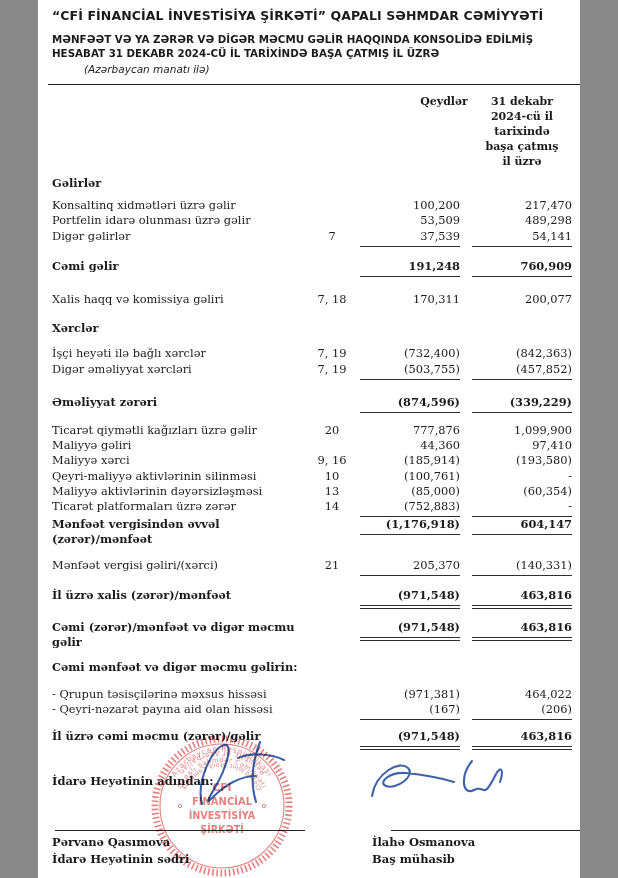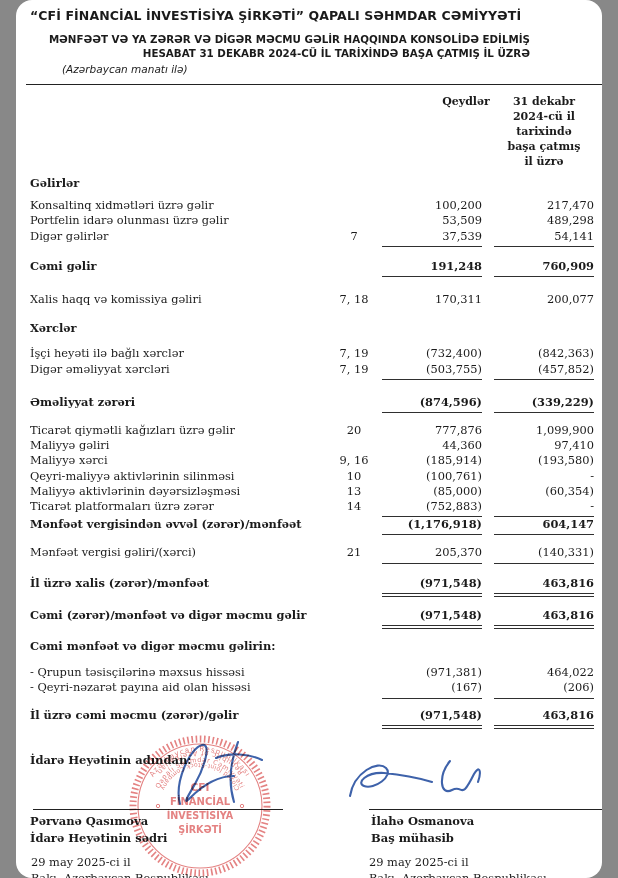--- a/index.html
+++ b/index.html
@@ -1,27 +1,26 @@
 <!DOCTYPE html>
 <html style="--stamp: #dd6262; --sig: #2e55a3; --ink: #1b1b1b;"><head>
 <meta charset="utf-8">
 <style>
   :root{ --stamp:#dd6262; --sig:#2e55a3; --ink:#1b1b1b; --rule:#2f2f2f; }
   html,body{margin:0;padding:0;background:#888;}
   .page{
-    position:relative; width:586px; height:878px; margin:0 auto;
+    position:relative; width:542px; height:878px; margin:0 auto;
     background:#fff; color:var(--ink); overflow:hidden;
     box-sizing:border-box; padding:6px 8px 0 14px;
     font-family:"DejaVu Serif","Liberation Serif",serif;
-    border-radius:16px;
   }
   
   .dochead{ font-family:"DejaVu Sans","Liberation Sans",sans-serif; position:relative; z-index:2;}
   .company{ font-size:12.5px; font-weight:bold; letter-spacing:.1px; margin:2px 0 10px 0; }
-  .subtitle{ font-size:10.3px; font-weight:bold; line-height:13.5px; width:500px;text-align:right; }
+  .subtitle{ font-size:10.3px; font-weight:bold; line-height:13.5px; width:500px; }
   .currency{ font-size:10.5px; font-style:italic; margin-top:3px;margin-left:32px; }
   .toprule{ border:none; border-top:1.4px solid #222; margin:9px 0 0 -4px; width:602px; }
   
   .table{ position:relative; z-index:2; }
   .row{ display:flex; align-items:baseline; font-size:11.4px; line-height:15.2px; }
   .lbl{ flex:1 1 auto; padding-right:4px; }
   .notes{ width:56px; flex:0 0 56px; text-align:center; }
   .val{ width:100px; flex:0 0 100px; text-align:right; }
   .v2{ margin-left:12px; }
   .row.section .lbl{ font-weight:bold; }
@@ -31,21 +30,21 @@
   .header-row{ align-items:flex-start; margin-top:9px;
     font-weight:bold; font-size:11px; line-height:15px; }
   .header-row .val{ text-align:center; padding:0 8px; box-sizing:border-box; }
   .rows{ margin-top:7px; }
   
   .onbehalf{ position:relative; z-index:2; font-size:11.5px; font-weight:bold; margin-top:24px; }
   .sigzone{ position:relative; height:118px; z-index:2; }
   .sigline{ position:absolute; top:42px; height:0; border-top:1.2px solid #222; width:250px; }
   .sigline.left{ left:3px; } .sigline.right{ left:339px; }
   .sigblock{ position:absolute; top:46px; font-size:11.5px; font-weight:bold; line-height:17px; }
-  .sigblock.left{ left:0; } .sigblock.right{ left:341px; }
+  .sigblock.left{ left:0; } .sigblock.right{ left:320px; }
   .sigmeta{ position:absolute; top:87px; font-size:11.4px; line-height:16px; }
   .sigmeta.left{ left:1px; } .sigmeta.right{ left:339px; }
   
   .stamp{ position:absolute; left:108px; top:731px; width:152px; height:150px;
     z-index:3; opacity:.8; mix-blend-mode:multiply; pointer-events:none; color:var(--stamp); }
   .stamp circle{ stroke:currentColor; fill:none; }
   .stamp text{ fill:currentColor; font-family:"DejaVu Sans","Liberation Sans",sans-serif; }
   .handsig{ position:absolute; z-index:4; mix-blend-mode:multiply; pointer-events:none; }
   .handsig path{ stroke:var(--sig); fill:none; stroke-width:2.1; stroke-linecap:round; opacity:.92; }
   .handsig.left{ left:130px; top:738px; }

